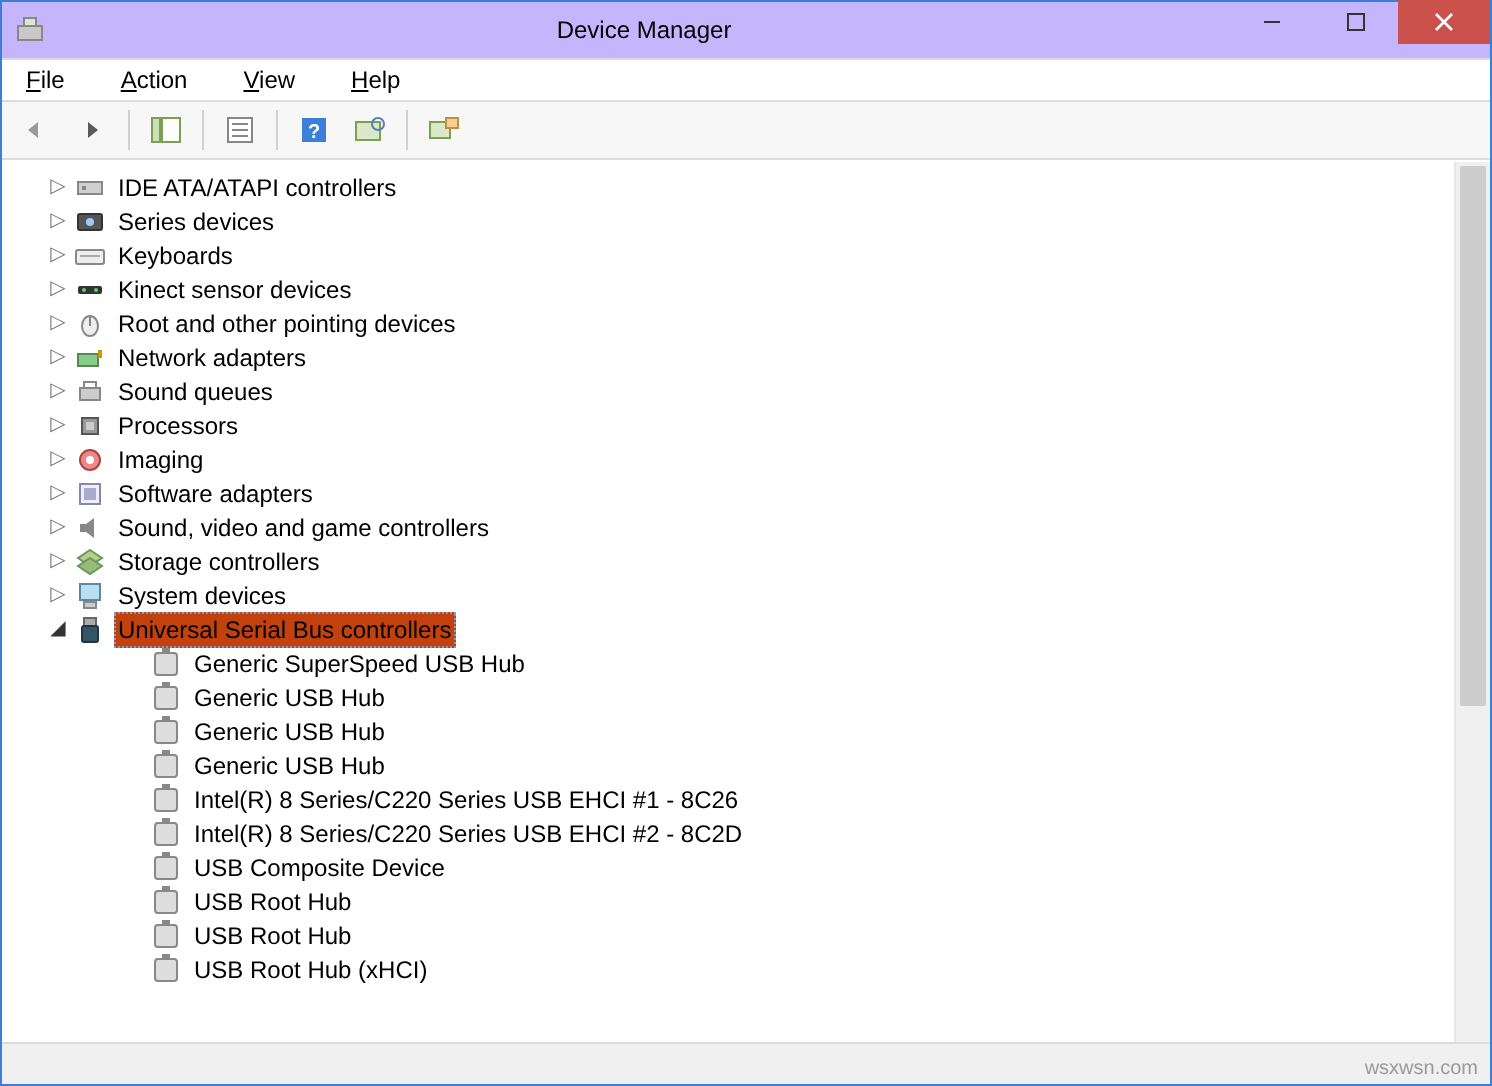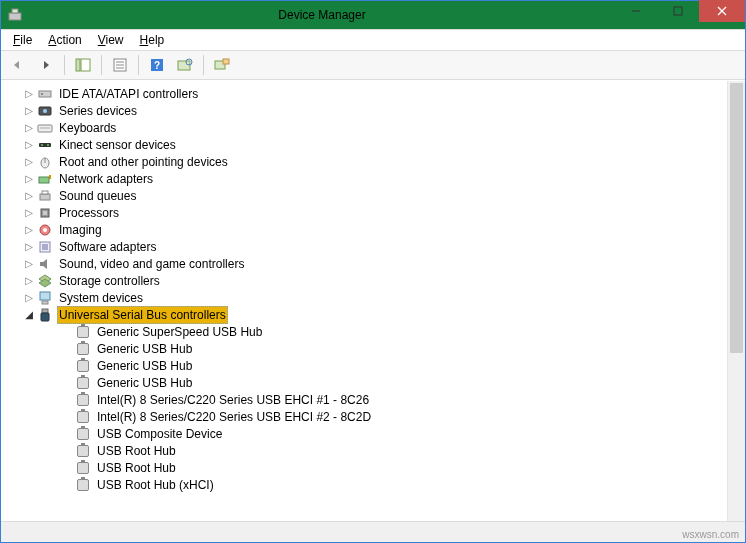--- a/index.html
+++ b/index.html
@@ -1,36 +1,36 @@
 <!DOCTYPE html>
 <html><head>
 <meta charset="utf-8">
 <style>
 html,body{margin:0;padding:0;font-family:"Segoe UI",Tahoma,sans-serif;font-size:12px;color:#000;background:#fff}
 .window{width:746px;height:543px;border:1px solid #3c7fd8;box-sizing:border-box;display:flex;flex-direction:column;position:relative;background:#fff}
-.titlebar{height:28px;background:#15803d;display:flex;align-items:center;border-bottom:1px solid #dcdcdc}
+.titlebar{height:28px;background:#c4b5fd;display:flex;align-items:center;border-bottom:1px solid #dcdcdc}
 .titlebar .app-icon{width:16px;height:16px;margin:0 6px;display:flex;align-items:center;justify-content:center}
 .titlebar .title{flex:1;text-align:center;font-size:12px;color:#000}
 .win-ctrls{display:flex;height:100%}
 .win-btn{width:42px;height:22px;display:flex;align-items:center;justify-content:center;cursor:default;margin-top:-1px}
 .win-btn.close{background:#c9504b;color:#fff;width:46px}
 .win-btn svg{display:block}
-.menubar{height:20px;display:flex;align-items:center;padding:0 6px;gap:4px}
+.menubar{height:20px;display:flex;align-items:center;padding:0 6px;gap:16px}
 .menu-item{padding:1px 6px;cursor:default}
 .menu-item u{text-decoration:underline}
 .toolbar{height:28px;border-top:1px solid #dcdcdc;border-bottom:1px solid #dcdcdc;background:#f7f7f7;display:flex;align-items:center;padding:0 4px;gap:2px}
 .tbtn{width:24px;height:22px;display:flex;align-items:center;justify-content:center;border:1px solid transparent;cursor:default}
 .tbsep{width:1px;height:20px;background:#d0d0d0;margin:0 3px}
 .content{flex:1;display:flex;overflow:hidden;border-top:1px solid #fff}
 .tree{flex:1;overflow:auto;padding:4px 0 4px 4px;font-size:12px;line-height:16px}
 .node{display:flex;align-items:center;height:17px;white-space:nowrap}
 .tw{width:12px;height:12px;display:flex;align-items:center;justify-content:center;color:#7a7a7a;margin-right:2px;font-size:10px;cursor:default}
 .ic{width:16px;height:16px;display:flex;align-items:center;justify-content:center;margin-right:4px}
 .lbl{padding:0 2px}
-.lbl.sel{background:#eab308;border:1px dotted #7c9fcc;padding:0 1px}
+.lbl.sel{background:#c2410c;border:1px dotted #7c9fcc;padding:0 1px}
 .children{padding-left:18px}
 .children2{padding-left:38px}
 .scrollbar{width:17px;background:#f0f0f0;border-left:1px solid #e5e5e5;position:relative}
 .scroll-thumb{position:absolute;left:2px;right:2px;top:2px;height:270px;background:#cdcdcd;border-radius:1px}
 .statusbar{height:20px;border-top:1px solid #dcdcdc;background:#f0f0f0}
 .watermark{position:absolute;right:6px;bottom:2px;font-size:10px;color:#9a9a9a}
 .usb-ic{width:10px;height:10px;border:1px solid #888;border-radius:2px;background:#ddd;position:relative}
 .usb-ic:after{content:"";position:absolute;left:3px;top:-3px;width:4px;height:3px;background:#888}
 </style>
 </head>

